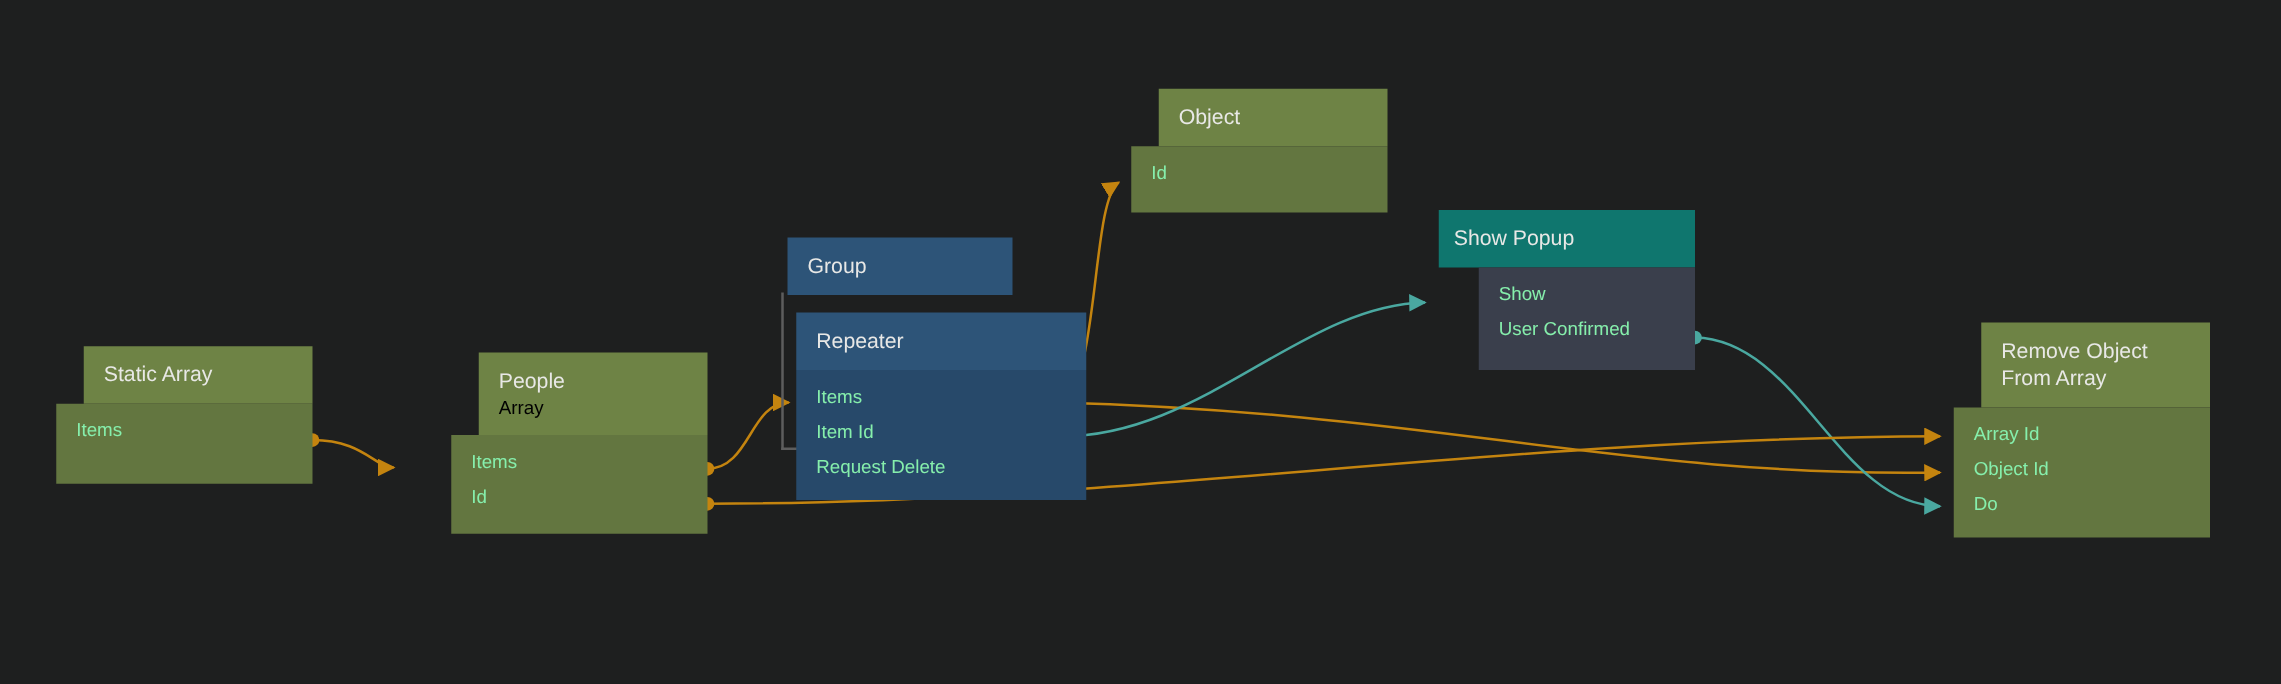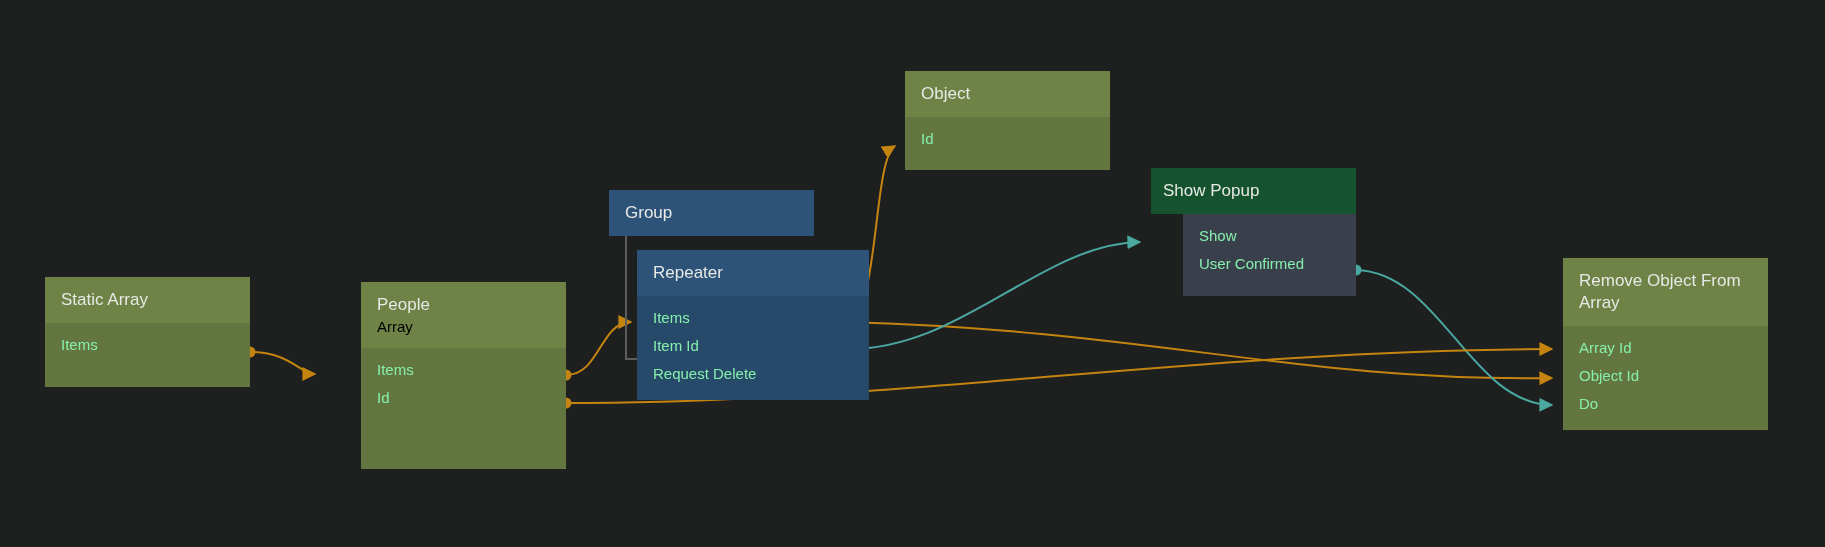--- a/index.html
+++ b/index.html
@@ -57,27 +57,27 @@
     position: relative;
     font-size: 15px;
     line-height: 28px;
     color: #86efac;
     white-space: nowrap;
   }
   .port-row.out { text-align: left; }
   .port-row.in  { text-align: left; }
 
   
-  .node.green .node-header { background: #6e8345; }
+  .node.green .node-header { background: #6e8345; margin-left: 22px; }
   .node.green .node-body   { background: #637640; }
   
   .node.blue .node-header  { background: #2d5478; }
   .node.blue .node-body    { background: #27496a; }
   
-  .node.gray .node-header  { background: #14532d; padding-left: 12px; }
+  .node.gray .node-header  { background: #0f766e; padding-left: 12px; }
   .node.gray .node-body    { background: #3a3f4c; margin-left: 32px; }
 
   .group-bracket {
     position: absolute;
     z-index: 1;
     border-left: 2px solid #5d5d5d;
     border-bottom: 2px solid #5d5d5d;
   }
 </style>
 </head>
@@ -116,29 +116,29 @@
 
   <div class="group-bracket" style="left: 625px; top: 234px; width: 18px; height: 124px; border-left-color: rgb(93, 93, 93); border-bottom-color: rgb(93, 93, 93);"></div>
 
   <div id="nodes-root">
       <div class="node green" style="left: 45px; top: 277px; width: 205px; height: 110px;">
         <div class="node-header"><span>Static Array</span></div>
         <div class="node-body">
           <div class="port-row out">Items</div>
         </div>
       </div>
-      <div class="node green" style="left: 361px; top: 282px; width: 205px; height: 187px;">
+      <div class="node green" style="left: 361px; top: 282px; width: 205px; height: 145px;">
         <div class="node-header"><span>People</span><span class="node-subtitle">Array</span></div>
         <div class="node-body">
           <div class="port-row in">Items</div>
           <div class="port-row out"></div>
           <div class="port-row out">Id</div>
         </div>
       </div>
-      <div class="node blue header-only" style="left: 609px; top: 190px; width: 205px; height: 44px;">
+      <div class="node blue header-only" style="left: 630px; top: 190px; width: 180px; height: 44px;">
         <div class="node-header"><span>Group</span></div>
       </div>
       <div class="node blue" style="left: 637px; top: 250px; width: 232px; height: 123px;">
         <div class="node-header"><span>Repeater</span></div>
         <div class="node-body">
           <div class="port-row in">Items</div>
           <div class="port-row out">Item Id</div>
           <div class="port-row out">Request Delete</div>
         </div>
       </div>

